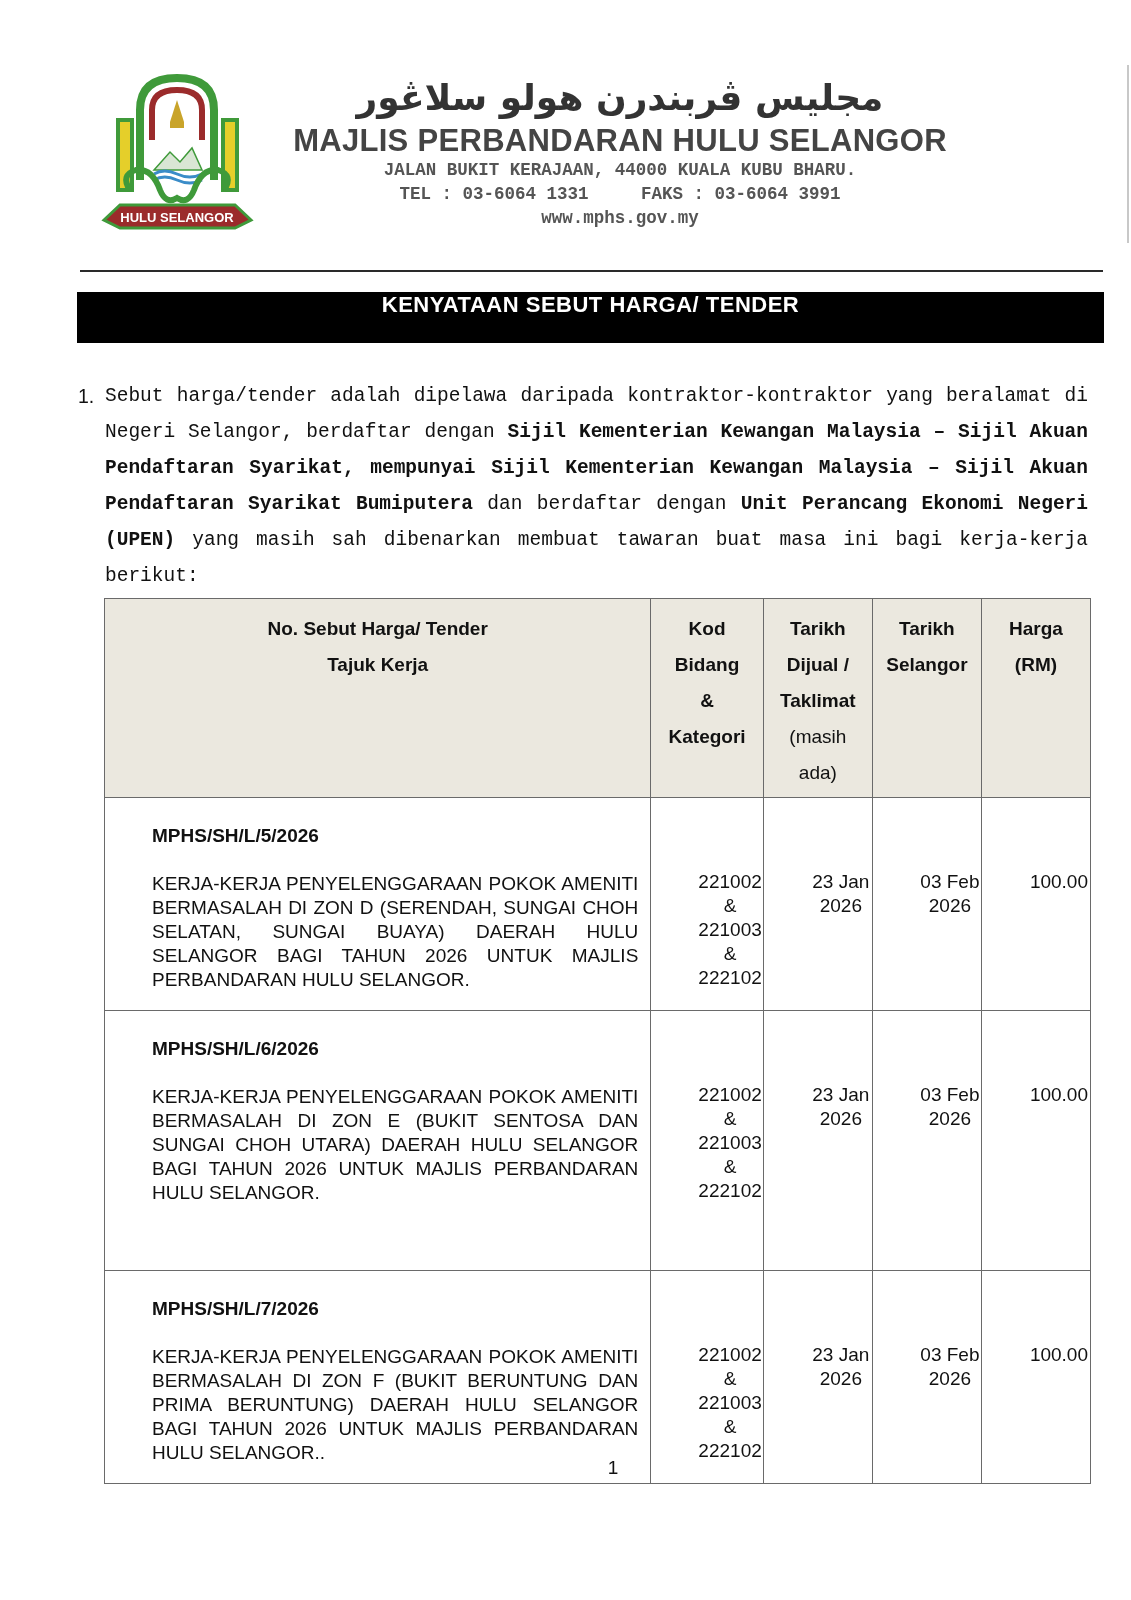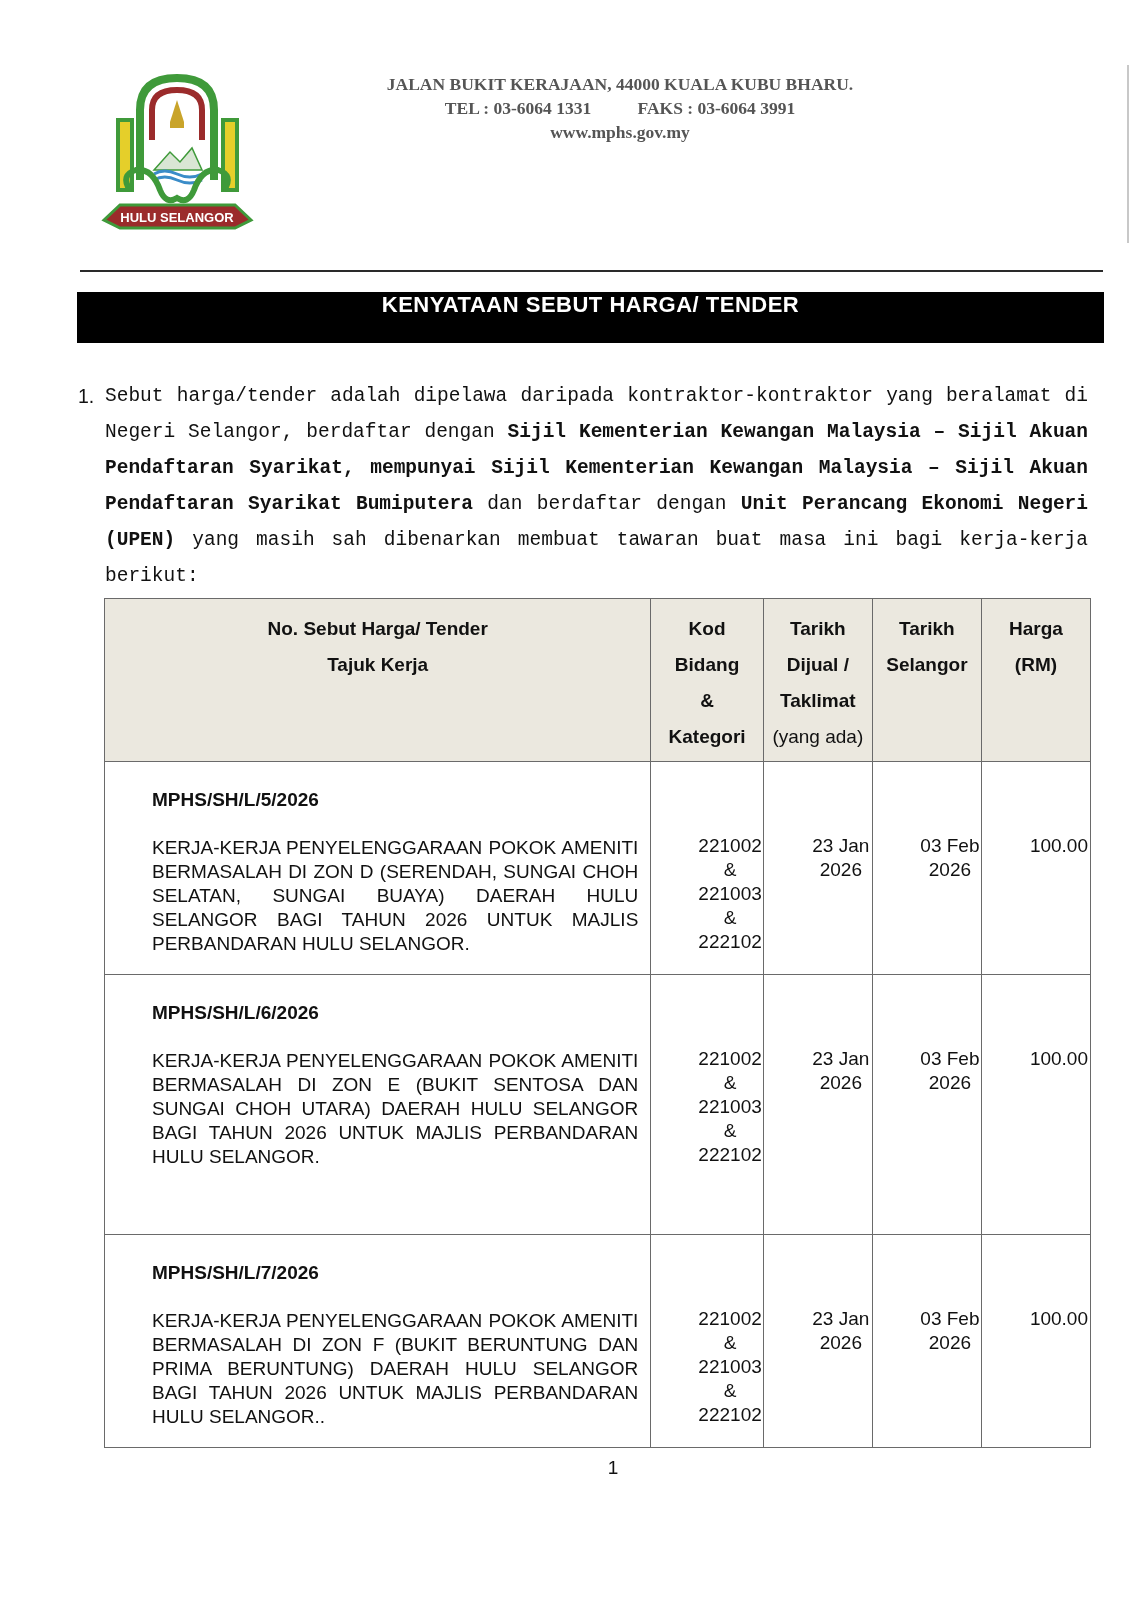--- a/index.html
+++ b/index.html
@@ -4,21 +4,21 @@
 <style>
   html, body { margin: 0; padding: 0; background: #ffffff; }
   body { width: 1131px; height: 1600px; position: relative; overflow: hidden;
          font-family: "Liberation Sans", sans-serif; color: #111; }
 
   
   .logo { position: absolute; left: 100px; top: 70px; width: 155px; height: 170px; }
   .org-block { position: absolute; left: 280px; top: 72px; width: 680px; text-align: center; color: #3a3a3a; }
   .org-arabic { font-family: "DejaVu Sans", sans-serif; font-size: 36px; font-weight: bold; line-height: 52px; direction: rtl; color: #333; }
   .org-name { font-size: 31px; font-weight: bold; letter-spacing: 0.3px; line-height: 34px; color: #444; }
-  .org-address, .org-contact, .org-web { font-family: Liberation Serif, serif; font-size: 17.5px; font-weight: bold; color: #555; line-height: 24px; }
+  .org-address, .org-contact, .org-web { font-family: Liberation Mono, monospace; font-size: 17.5px; font-weight: bold; color: #555; line-height: 24px; }
   .org-contact span { display: inline-block; margin: 0 21px; }
   .right-edge { position: absolute; left: 1127px; top: 65px; width: 2px; height: 178px; background: #c8c8c8; }
 
   .rule { position: absolute; left: 80px; top: 270px; width: 1023px; height: 2px; background: #2a2a2a; }
   .banner { position: absolute; left: 77px; top: 292px; width: 1027px; height: 51px; background: #000; color: #fff;
             display: flex; align-items: flex-start; justify-content: center; font-weight: bold; font-size: 22px; letter-spacing: 0.5px; }
 
   
   .para { position: absolute; left: 78px; top: 378px; width: 1010px; font-size: 19.5px; line-height: 36px; }
   .para .num { position: absolute; left: 0; top: 0; }
@@ -49,20 +49,22 @@
     <path d="M54 100 L70 82 L80 92 L92 78 L102 100 Z" fill="#d9e6d4" stroke="#3f9a3a" stroke-width="1.5"></path>
     <path d="M54 104 Q64 98 77 104 Q90 110 102 104" stroke="#3a8cc8" stroke-width="3" fill="none"></path>
     <path d="M54 110 Q64 104 77 110 Q90 116 102 110" stroke="#3a8cc8" stroke-width="3" fill="none"></path>
     <path d="M30 120 Q20 105 36 100 Q52 98 60 120 Q66 135 77 128 Q88 135 94 120 Q102 98 118 100 Q134 105 124 120" fill="none" stroke="#3f9a3a" stroke-width="6"></path>
     <path d="M4 150 L20 135 L135 135 L151 150 L135 158 L20 158 Z" fill="#9b2b2b" stroke="#3f9a3a" stroke-width="3"></path>
     <text x="77" y="152" font-size="13" font-weight="bold" fill="#fff" text-anchor="middle" font-family="Liberation Sans, sans-serif">HULU SELANGOR</text>
   </svg>
 </div>
 
 <div class="org-block">
+  <div class="org-arabic">مجليس ڤربندرن هولو سلاڠور</div>
+  <div class="org-name">MAJLIS PERBANDARAN HULU SELANGOR</div>
   <div class="org-address">JALAN BUKIT KERAJAAN, 44000 KUALA KUBU BHARU.</div>
   <div class="org-contact">
     <span>TEL : 03-6064 1331</span>
     <span>FAKS : 03-6064 3991</span>
   </div>
   <div class="org-web">www.mphs.gov.my</div>
 </div>
 <div class="right-edge"></div>
 
 <div class="rule"></div>
@@ -87,21 +89,21 @@
       <th class="c2">
         <div>Kod</div>
         <div>Bidang</div>
         <div>&amp;</div>
         <div>Kategori</div>
       </th>
       <th class="c3">
         <div>Tarikh</div>
         <div>Dijual /</div>
         <div>Taklimat</div>
-        <div class="light">(yang ada)</div>
+        <div class="light">(masih ada)</div>
       </th>
       <th class="c4">
         <div>Tarikh</div>
         <div>Selangor</div>
       </th>
       <th class="c5">
         <div>Harga</div>
         <div>(RM)</div>
       </th>
     </tr>

